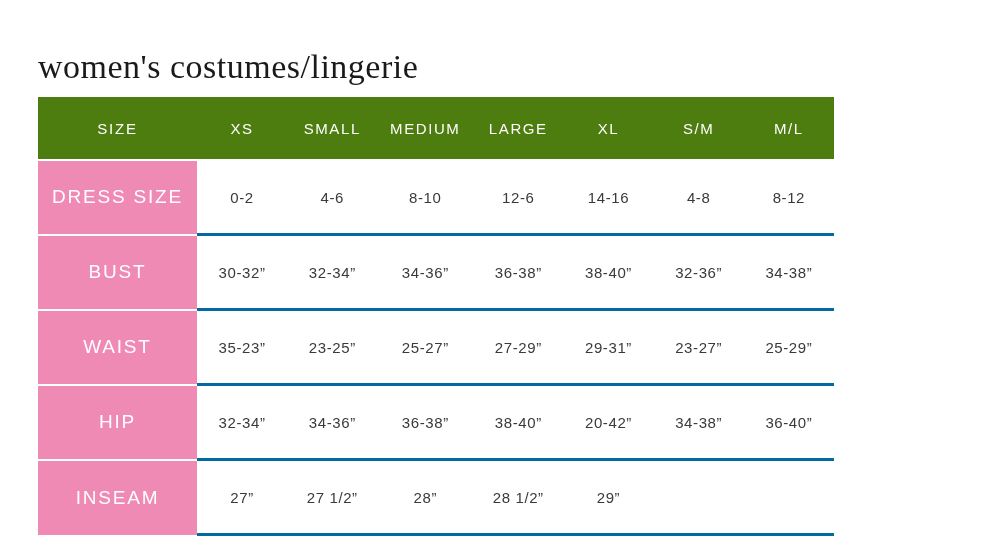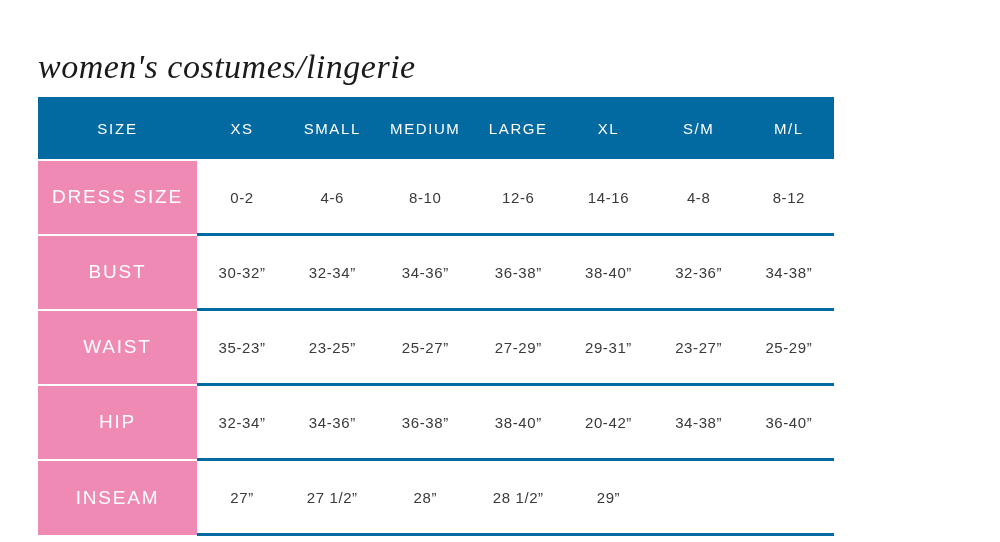--- a/index.html
+++ b/index.html
@@ -18,21 +18,20 @@
     position: relative;
     width: 1000px;
     height: 542px;
     background: #ffffff;
   }
   .title {
     position: absolute;
     left: 38px;
     top: 48px;
     font-family: "Liberation Serif", serif;
-    font-style: italic;
     font-size: 34px;
     letter-spacing: 0.5px;
     color: #1a1a1a;
     white-space: nowrap;
   }
   .size-table {
     position: absolute;
     left: 38px;
     top: 97px;
     width: 796px;
@@ -43,21 +42,21 @@
     padding: 0;
     margin: 0;
     border: none;
   }
   
   col.c-label { width: 141px; }
   col.c-data  { width: 80px; }
   col.c-data-wide { width: 85px; }
 
   .header-row td {
-    background: #0369a1;
+    background: #4d7c0f;
     height: 62px;
     color: #ffffff;
     font-size: 15px;
     letter-spacing: 1.6px;
     text-align: center;
     vertical-align: middle;
     font-weight: 400;
   }
   .header-row td.label-cell {
     letter-spacing: 1.8px;

